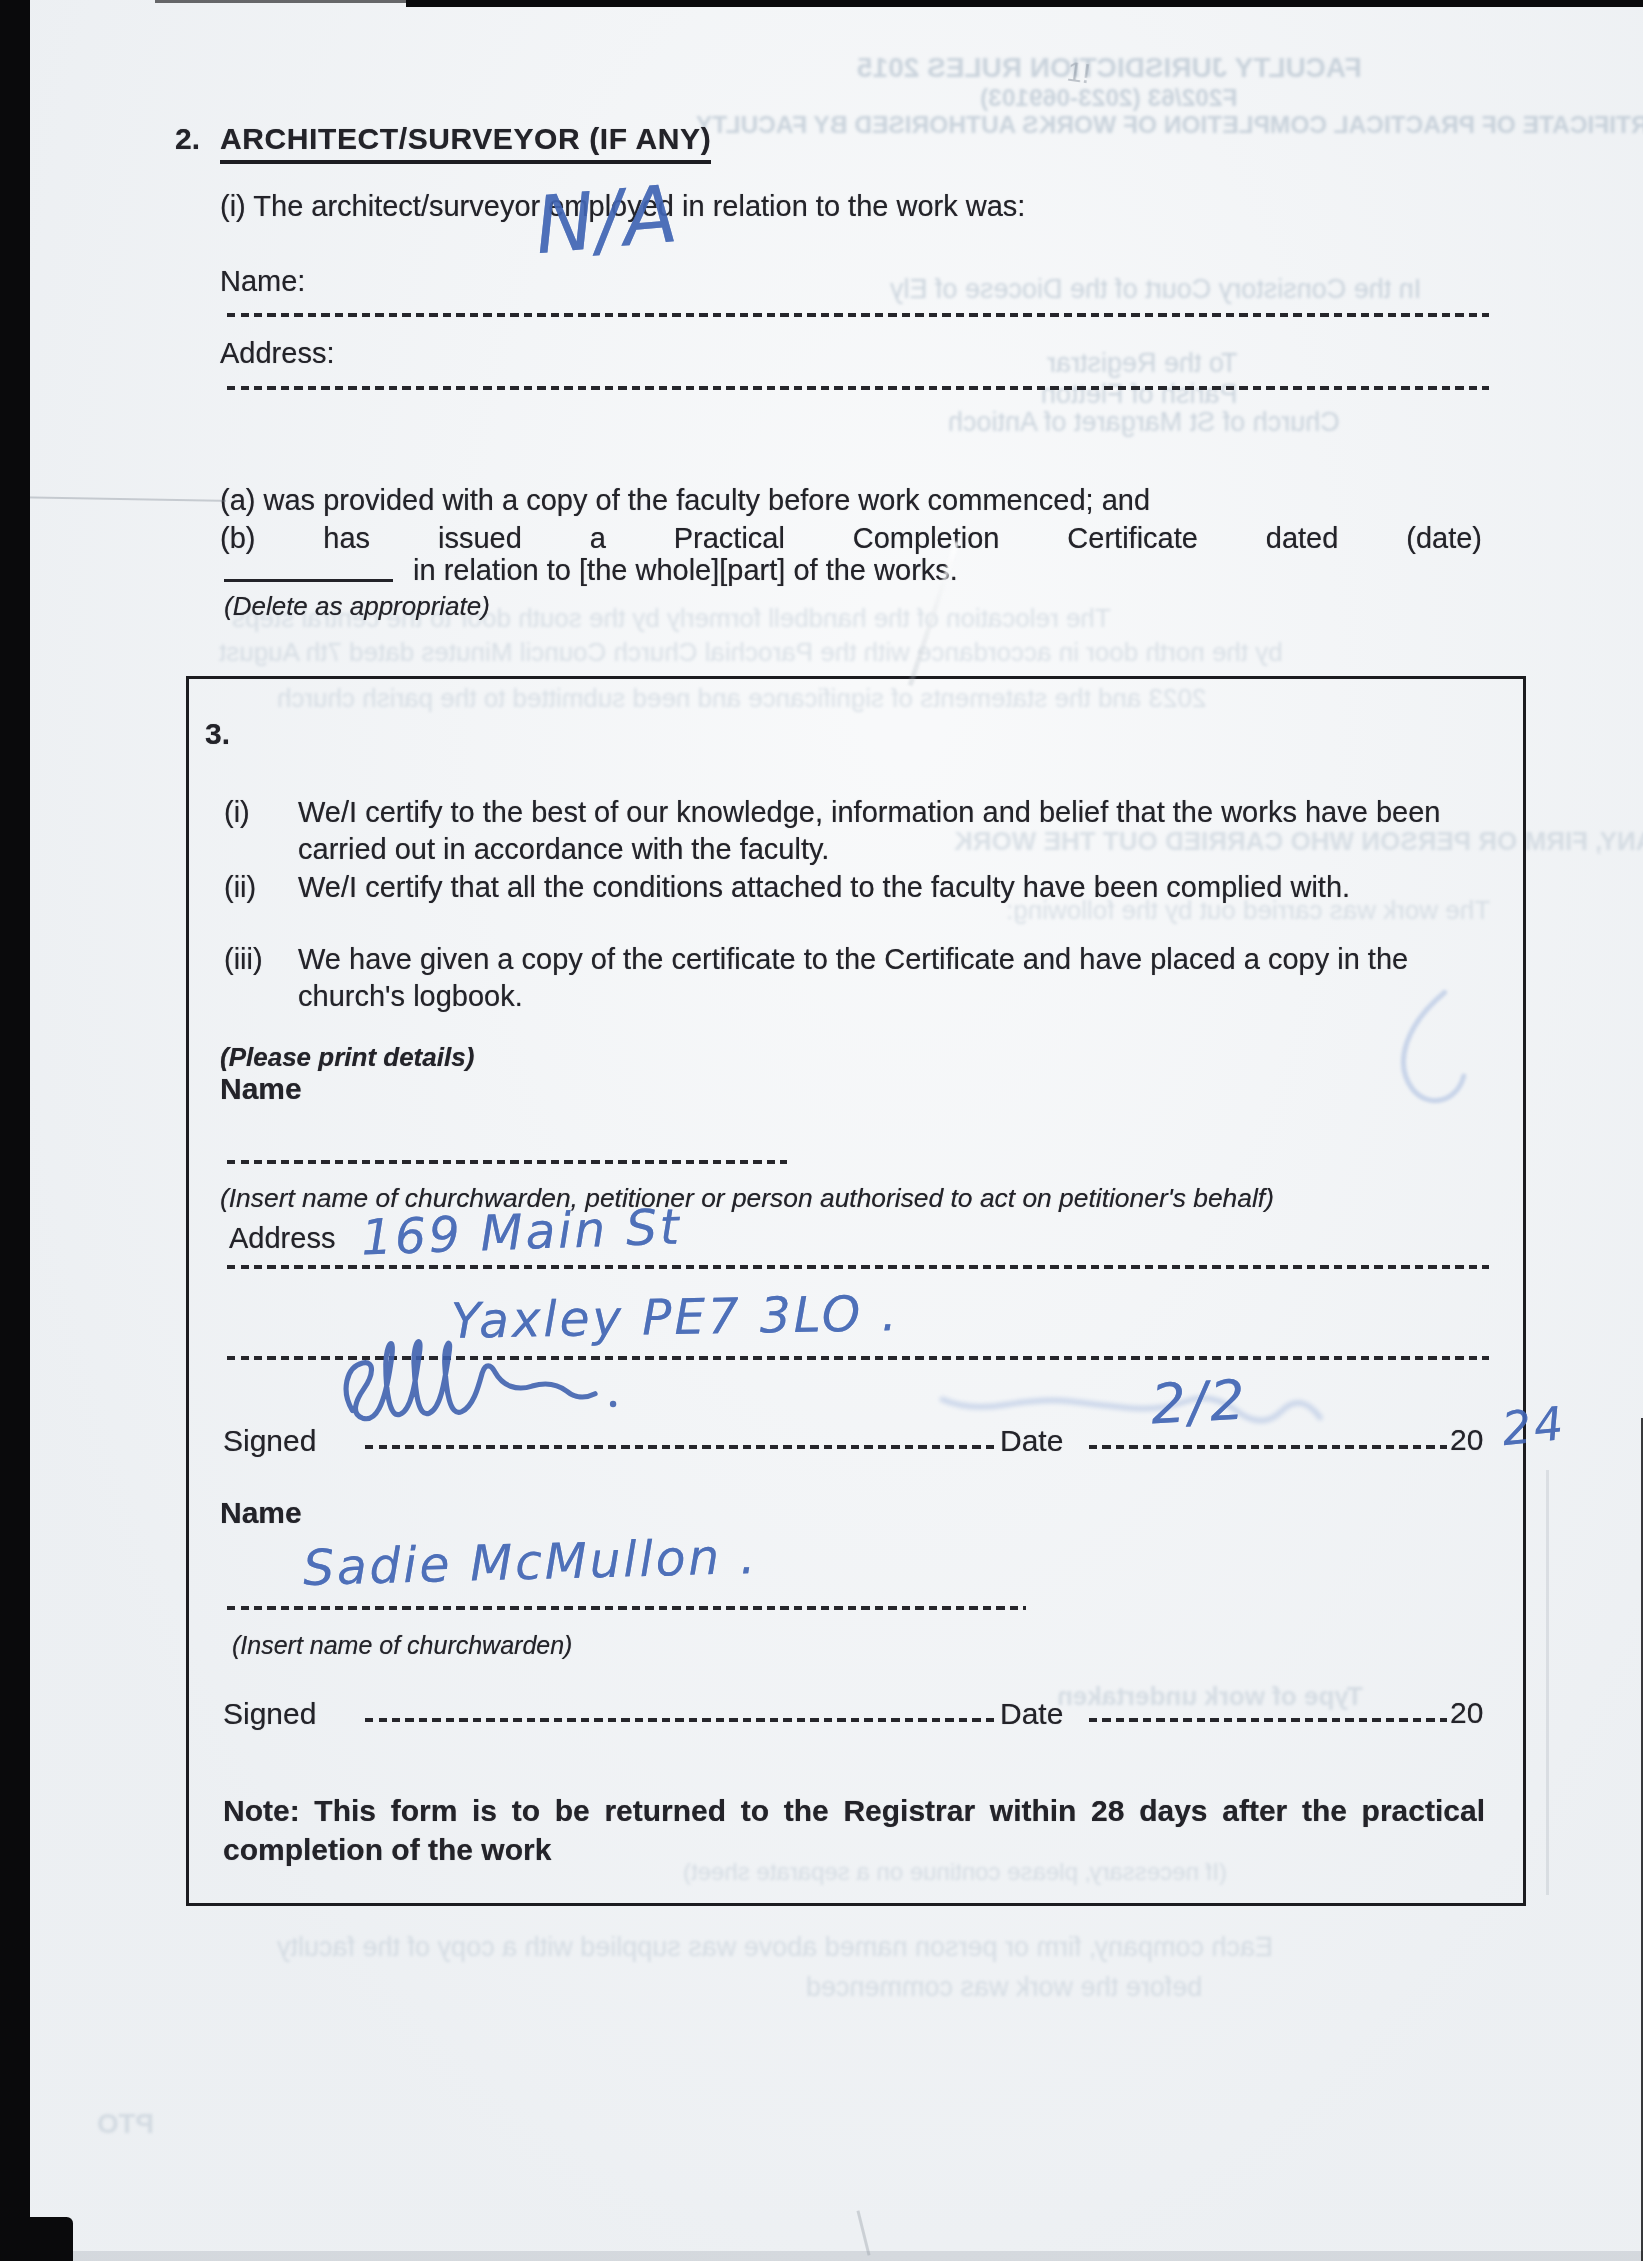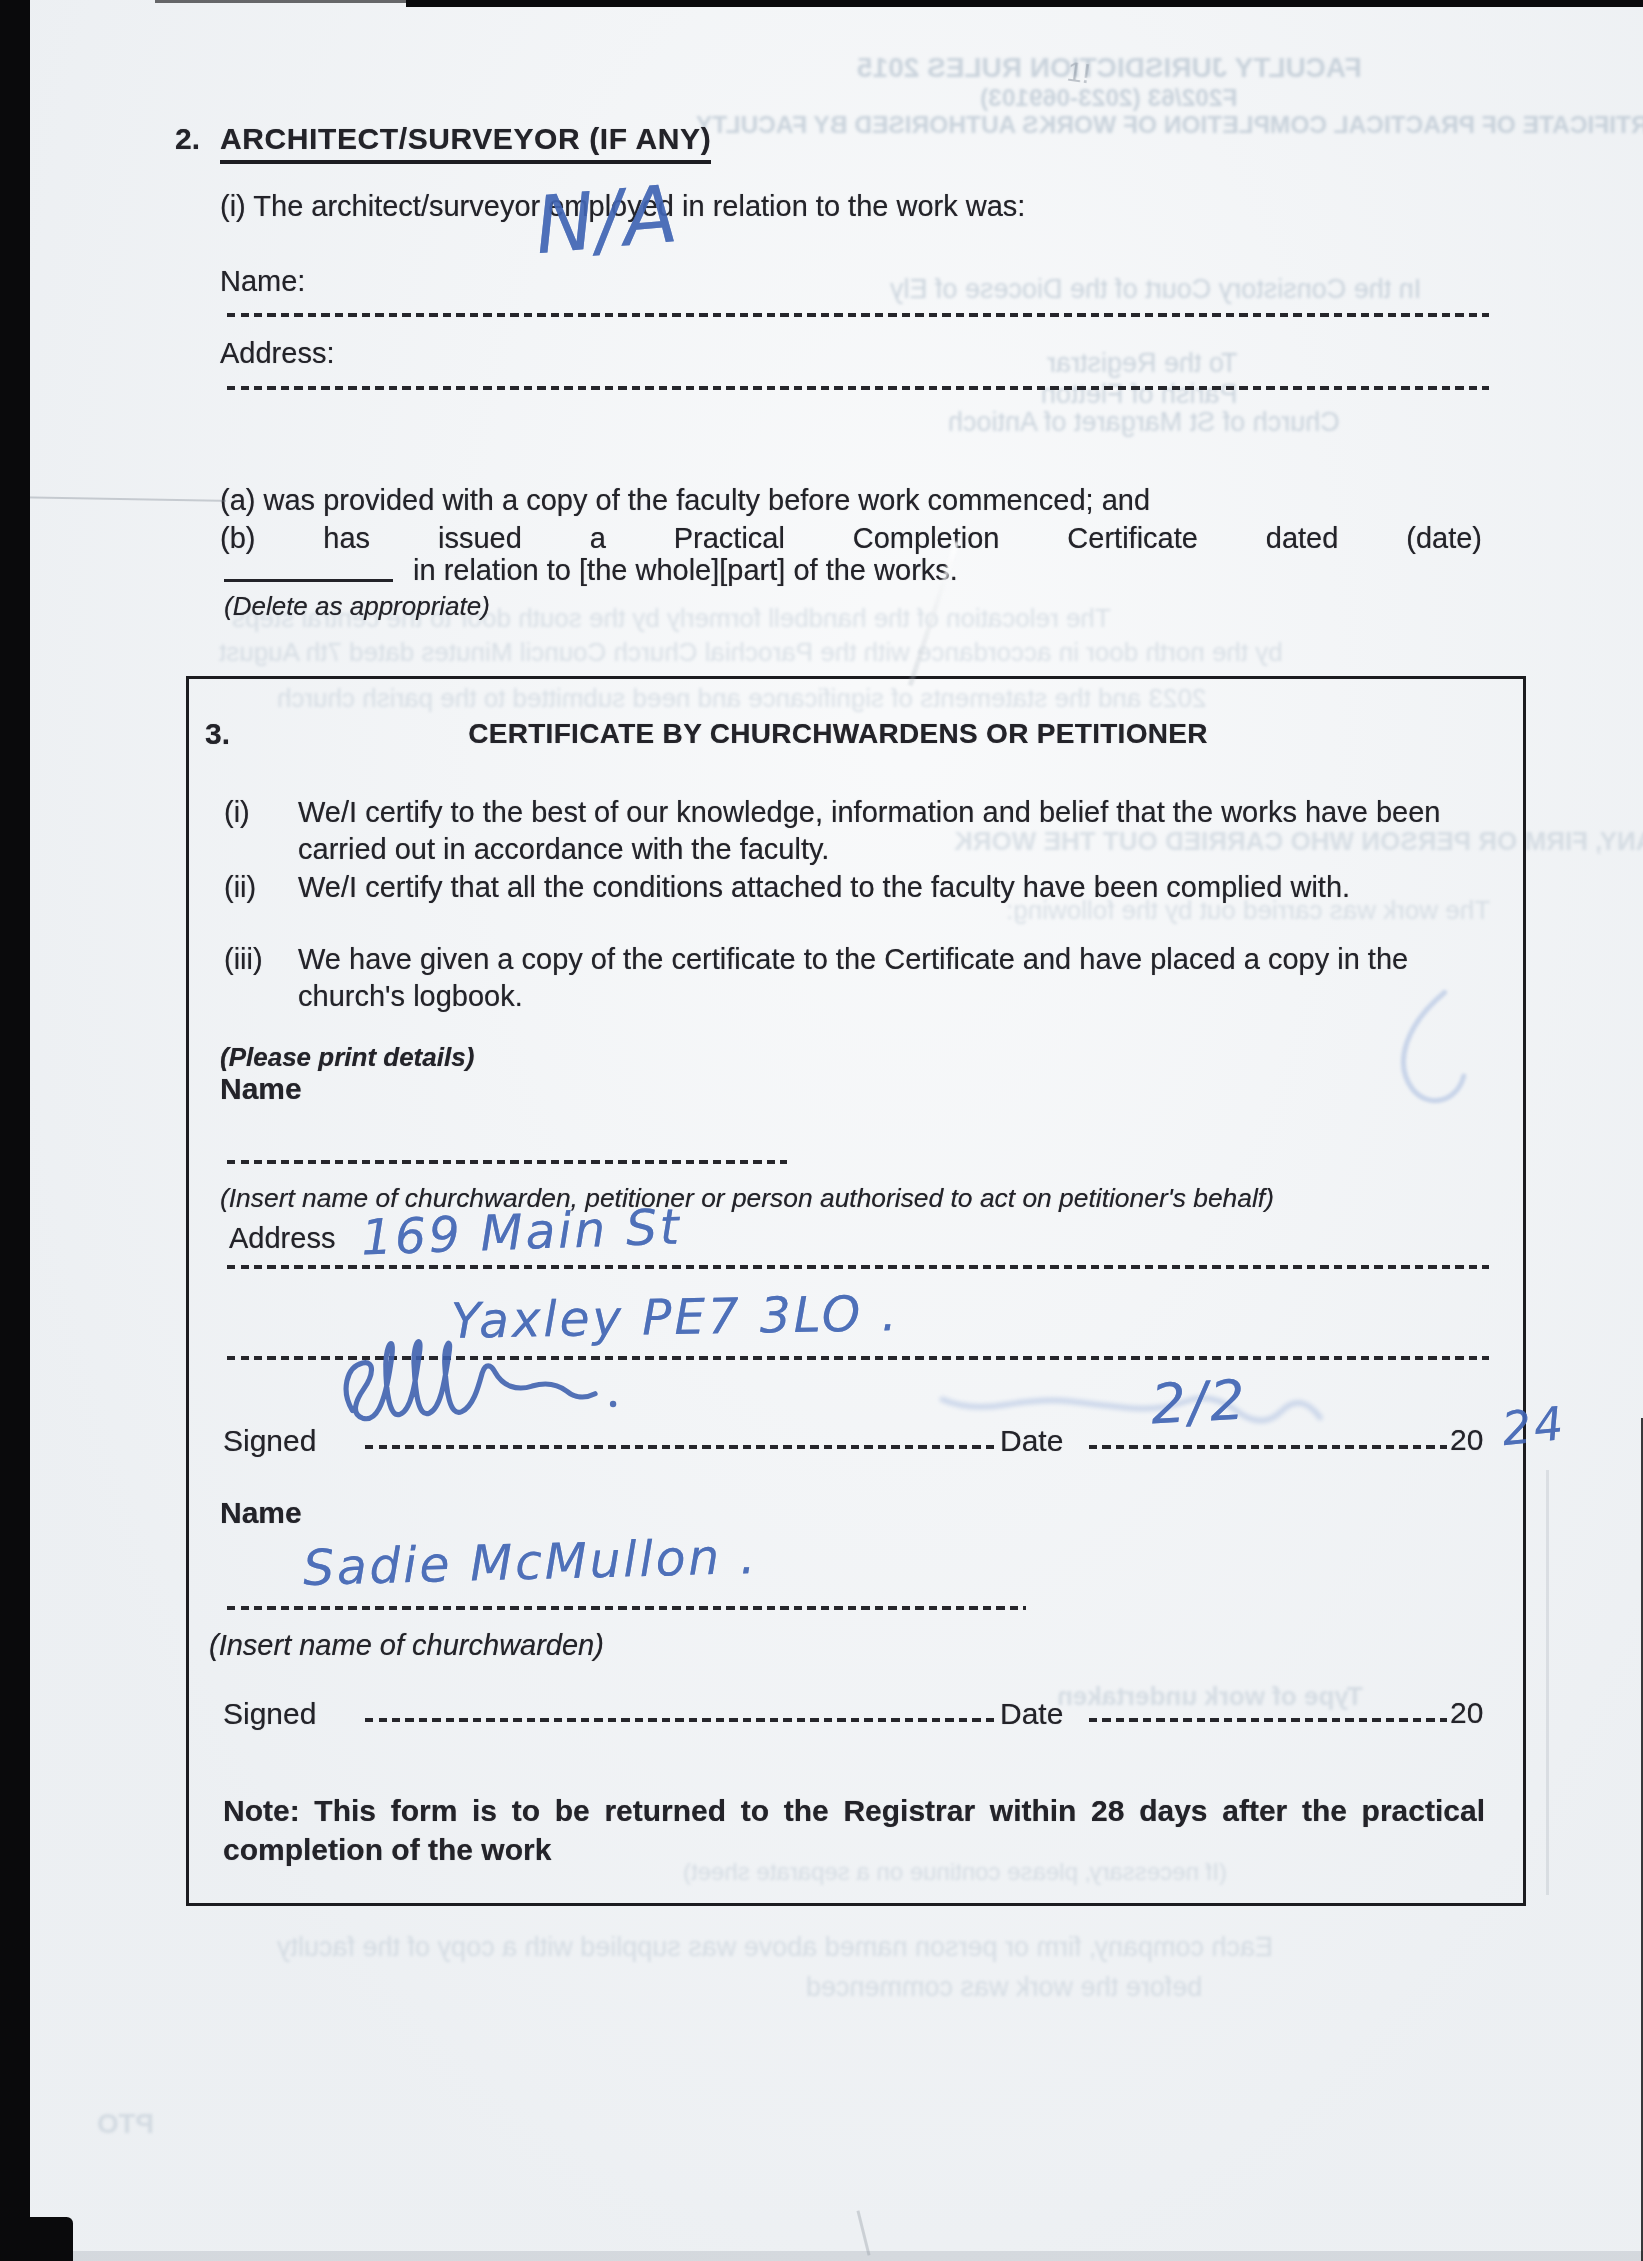--- a/index.html
+++ b/index.html
@@ -84,21 +84,20 @@
 
   <div class="pt" style="left:220px;top:482px;">(a) was provided with a copy of the faculty before work commenced; and</div>
   <div class="pt wrap just" style="left:220px;top:520px;width:1262px;">(b) has issued a Practical Completion Certificate dated (date)</div>
   <div class="solidline" style="left:224px;top:579px;width:169px;"></div>
   <div class="pt" style="left:413px;top:552px;">in relation to [the whole][part] of the works.</div>
   <div class="pt it small" style="left:224px;top:588px;">(Delete as appropriate)</div>
 
   <div class="box"></div>
 
   <div class="pt b" style="left:205px;top:715px;font-size:30px;">3.</div>
-  <div class="pt b" style="left:335px;top:715px;width:1006px;text-align:center;font-size:28px;letter-spacing:0.3px;">CERTIFICATE BY CHURCHWARDENS OR PETITIONER</div>
 
   <div class="pt row-num" style="left:224px;top:794px;">(i)</div>
   <div class="pt wrap" style="left:298px;top:794px;width:1228px;">We/I certify to the best of our knowledge, information and belief that the works have been carried out in accordance with the faculty.</div>
 
   <div class="pt row-num" style="left:224px;top:869px;">(ii)</div>
   <div class="pt wrap" style="left:298px;top:869px;width:1228px;">We/I certify that all the conditions attached to the faculty have been complied with.</div>
 
   <div class="pt row-num" style="left:224px;top:941px;">(iii)</div>
   <div class="pt wrap" style="left:298px;top:941px;width:1180px;">We have given a copy of the certificate to the Certificate and have placed a copy in the church's logbook.</div>
 
@@ -122,21 +121,21 @@
   <div class="dashes" style="left:365px;top:1445px;width:632px;"></div>
   <div class="pt" style="left:1000px;top:1422px;font-size:30px;">Date</div>
   <div class="dashes" style="left:1089px;top:1445px;width:358px;"></div>
   <div class="hw" style="left:1151px;top:1370px;font-size:55px;transform:rotate(-3deg);">2/2</div>
   <div class="pt" style="left:1450px;top:1421px;font-size:30px;">20</div>
   <div class="hw" style="left:1502px;top:1399px;font-size:46px;transform:rotate(-6deg);">24</div>
 
   <div class="pt b" style="left:220px;top:1494px;font-size:30px;">Name</div>
   <div class="hw" style="left:303px;top:1534px;font-size:49px;transform:rotate(-1.5deg);">Sadie McMullon .</div>
   <div class="dashes" style="left:227px;top:1606px;width:799px;"></div>
-  <div class="pt it" style="left:209px;top:1627px;font-size:29px;">(Insert name of churchwarden)</div>
+  <div class="pt it" style="left:232px;top:1627px;font-size:25px;">(Insert name of churchwarden)</div>
 
   <div class="pt" style="left:223px;top:1695px;font-size:30px;">Signed</div>
   <div class="dashes" style="left:365px;top:1718px;width:632px;"></div>
   <div class="pt" style="left:1000px;top:1695px;font-size:30px;">Date</div>
   <div class="dashes" style="left:1089px;top:1718px;width:358px;"></div>
   <div class="pt" style="left:1450px;top:1694px;font-size:30px;">20</div>
 
   <div class="pt b wrap just" style="left:223px;top:1792px;width:1262px;font-size:30px;">Note: This form is to be returned to the Registrar within 28 days after the practical</div>
   <div class="pt b" style="left:223px;top:1831px;font-size:30px;">completion of the work</div>
 

